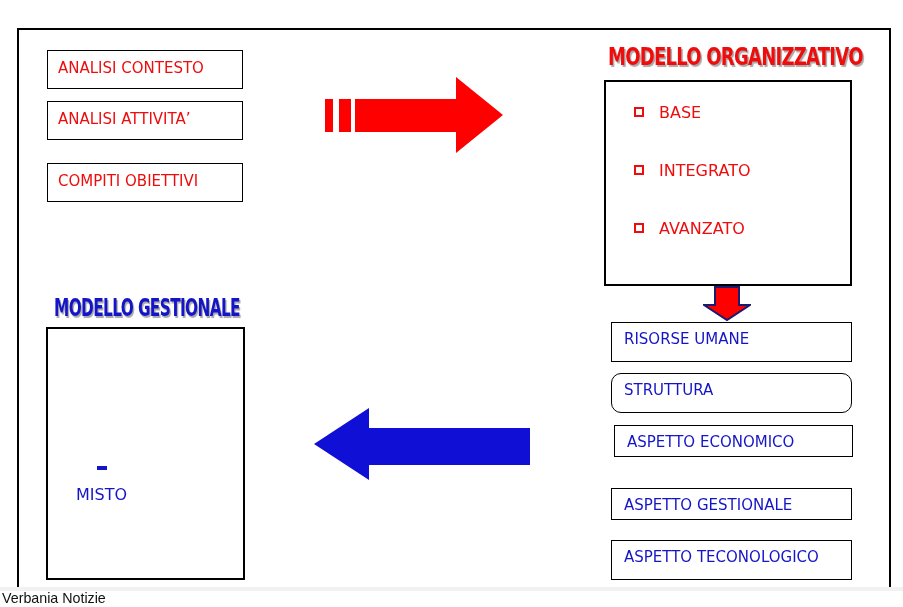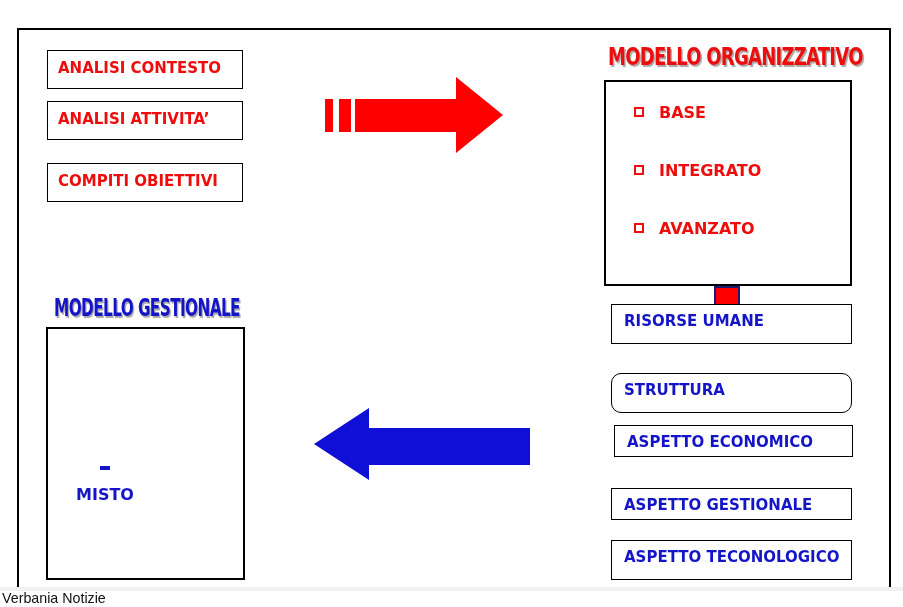--- a/index.html
+++ b/index.html
@@ -8,21 +8,21 @@
 
   
   .frame{position:absolute;left:17px;top:28px;width:874px;height:560px;
          border-top:2px solid #000;border-left:2px solid #000;border-right:2px solid #000;
          border-bottom:none;box-sizing:border-box;}
 
   .bottom-band{position:absolute;left:0;top:587px;width:903px;height:4px;background:#f1f1f1;}
 
   .box{position:absolute;background:#fff;border:1.5px solid #000;box-sizing:border-box;}
 
-  .lbl{font-weight:bold;font-size:15px;letter-spacing:0px;white-space:nowrap;}
+  .lbl{font-weight:normal;font-size:15px;letter-spacing:0px;white-space:nowrap;}
   .red{color:#ee0c0c;}
   .blue{color:#1515c8;}
 
   .smallbox{padding:7px 0 0 10px;}
   .rightbox{padding:6px 0 0 12px;}
 
   
   .bigtitle{position:absolute;font-weight:bold;font-size:24px;line-height:1;
             letter-spacing:-1px;white-space:nowrap;
             text-shadow:2px 2px 1px #a9a9a9;}
@@ -81,21 +81,21 @@
   </div>
   <div class="bullet-row" style="left:634px;top:218px;">
     <span class="sq red-sq"></span>
     <span class="lbl red">AVANZATO</span>
   </div>
 
   <svg class="arrow-svg" style="left:703px;top:286px;" width="48" height="36" viewBox="0 0 48 36">
     <path d="M12 1 H36 V19 H47 L24 34 L1 19 H12 Z" fill="#ff0000" stroke="#1a1a6e" stroke-width="2" stroke-linejoin="miter"></path>
   </svg>
 
-  <div class="box rightbox" style="left:611px;top:304px;width:241px;height:40px;">
+  <div class="box rightbox" style="left:611px;top:322px;width:241px;height:40px;">
     <span class="lbl blue">RISORSE UMANE</span>
   </div>
   <div class="box rightbox" style="left:611px;top:373px;width:241px;height:40px;border-radius:10px;">
     <span class="lbl blue">STRUTTURA</span>
   </div>
   <div class="box rightbox" style="left:614px;top:425px;width:239px;height:32px;">
     <span class="lbl blue">ASPETTO ECONOMICO</span>
   </div>
   <div class="box rightbox" style="left:611px;top:488px;width:241px;height:32px;">
     <span class="lbl blue">ASPETTO GESTIONALE</span>

